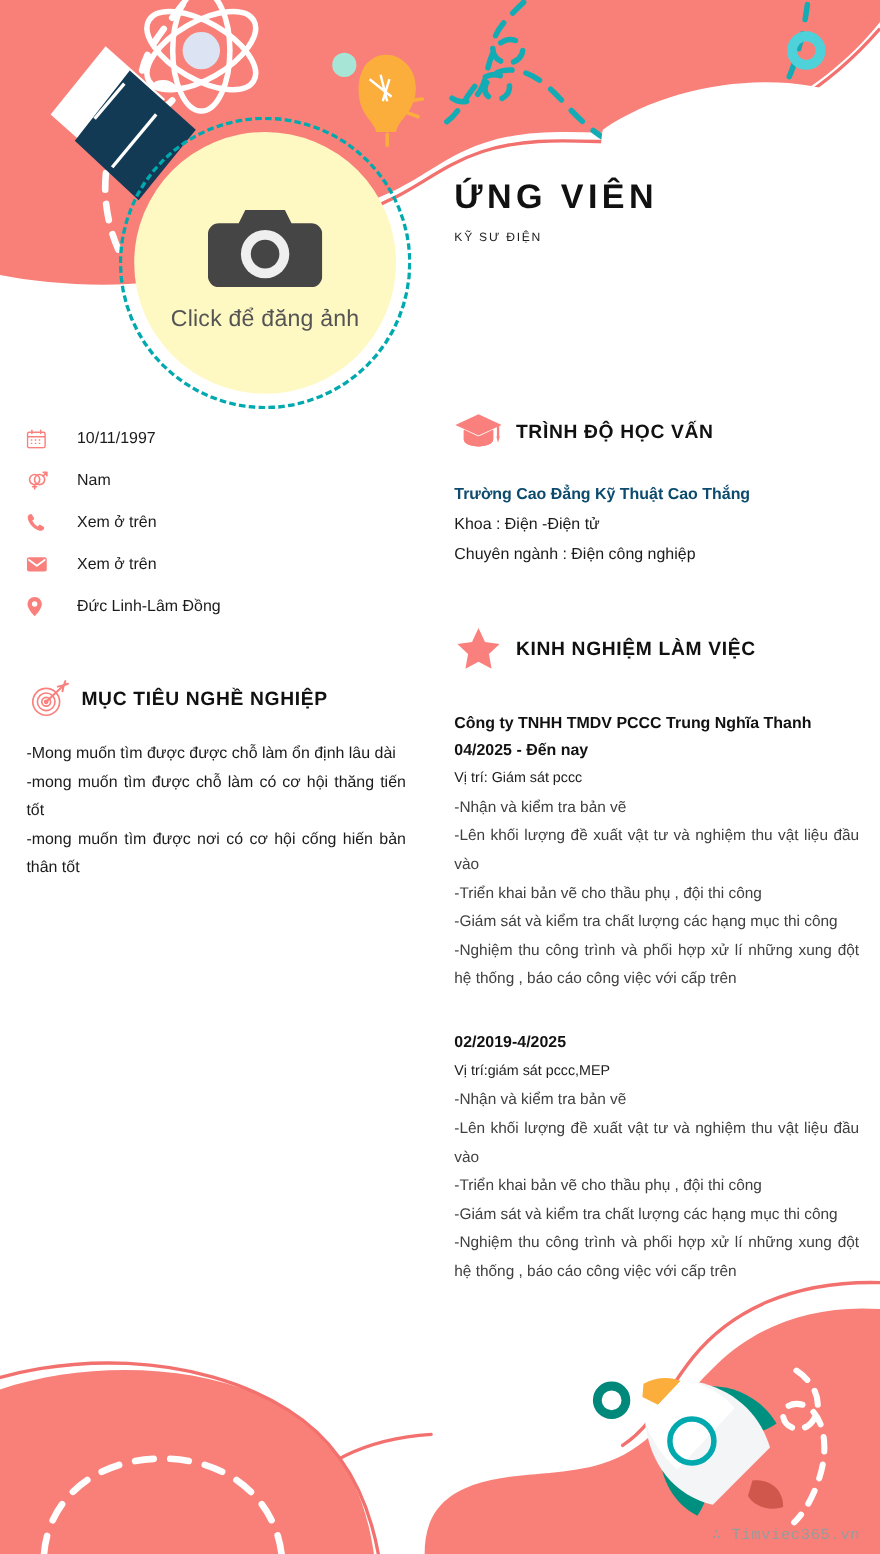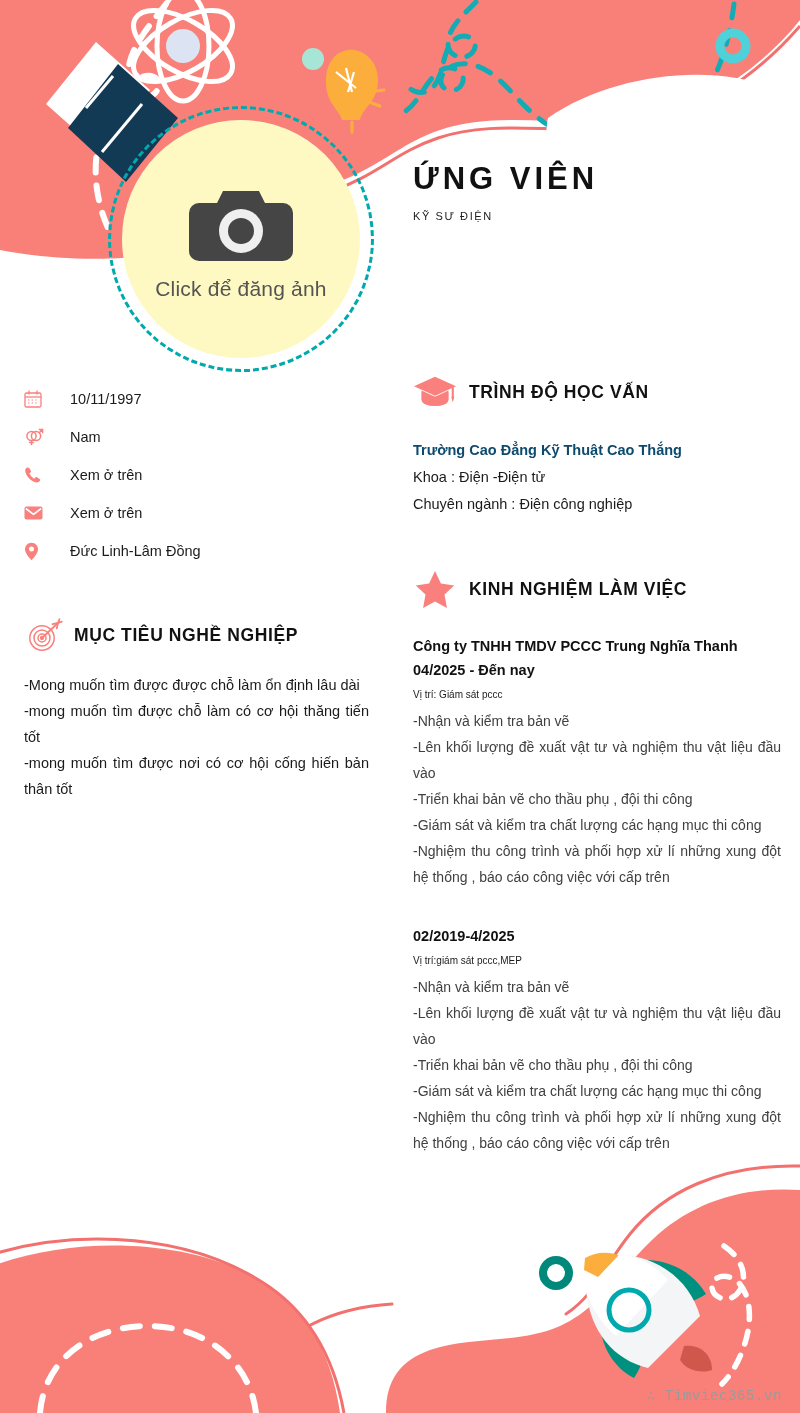--- a/index.html
+++ b/index.html
@@ -183,21 +183,21 @@
     margin: 0;
   }
   .job-dates {
     font-size: 14.5px;
     font-weight: bold;
     color: #111111;
     line-height: 24px;
     margin: 0;
   }
   .job-pos {
-    font-size: 10px;
+    font-size: 13px;
     color: #1b1b1b;
     line-height: 26px;
     margin: 0;
   }
   .job-bullet {
     font-size: 14px;
     color: #404040;
     line-height: 26px;
     margin: 0;
     text-align: justify;
@@ -404,21 +404,21 @@
     <div class="sec-head" style="margin-top:52px;">
       <span class="sec-ico">
         <svg width="40" height="38" viewBox="0 0 40 38" xmlns="http://www.w3.org/2000/svg">
           <path d="M20,1 L25.9,13.6 L39.2,15.4 L29.5,24.6 L31.9,38 L20,31.5
                    L8.1,38 L10.5,24.6 L0.8,15.4 L14.1,13.6 Z" fill="#F9807D"></path>
         </svg>
       </span>
       <span class="sec-title right-pad">KINH NGHIỆM LÀM VIỆC</span>
     </div>
 
-    <div style="margin-top:26px;">
+    <div style="margin-top:38px;">
 
       <div class="job">
         <p class="job-name">Công ty TNHH TMDV PCCC Trung Nghĩa Thanh</p>
         <p class="job-dates">04/2025 - Đến nay</p>
         <p class="job-pos">Vị trí: Giám sát pccc</p>
         <p class="job-bullet">-Nhận và kiểm tra bản vẽ</p>
         <p class="job-bullet">-Lên khối lượng đề xuất vật tư và nghiệm thu vật liệu đầu vào</p>
         <p class="job-bullet">-Triển khai bản vẽ cho thầu phụ , đội thi công</p>
         <p class="job-bullet">-Giám sát và kiểm tra chất lượng các hạng mục thi công</p>
         <p class="job-bullet">-Nghiệm thu công trình và phối hợp xử lí những xung đột hệ thống , báo cáo công việc với cấp trên</p>

